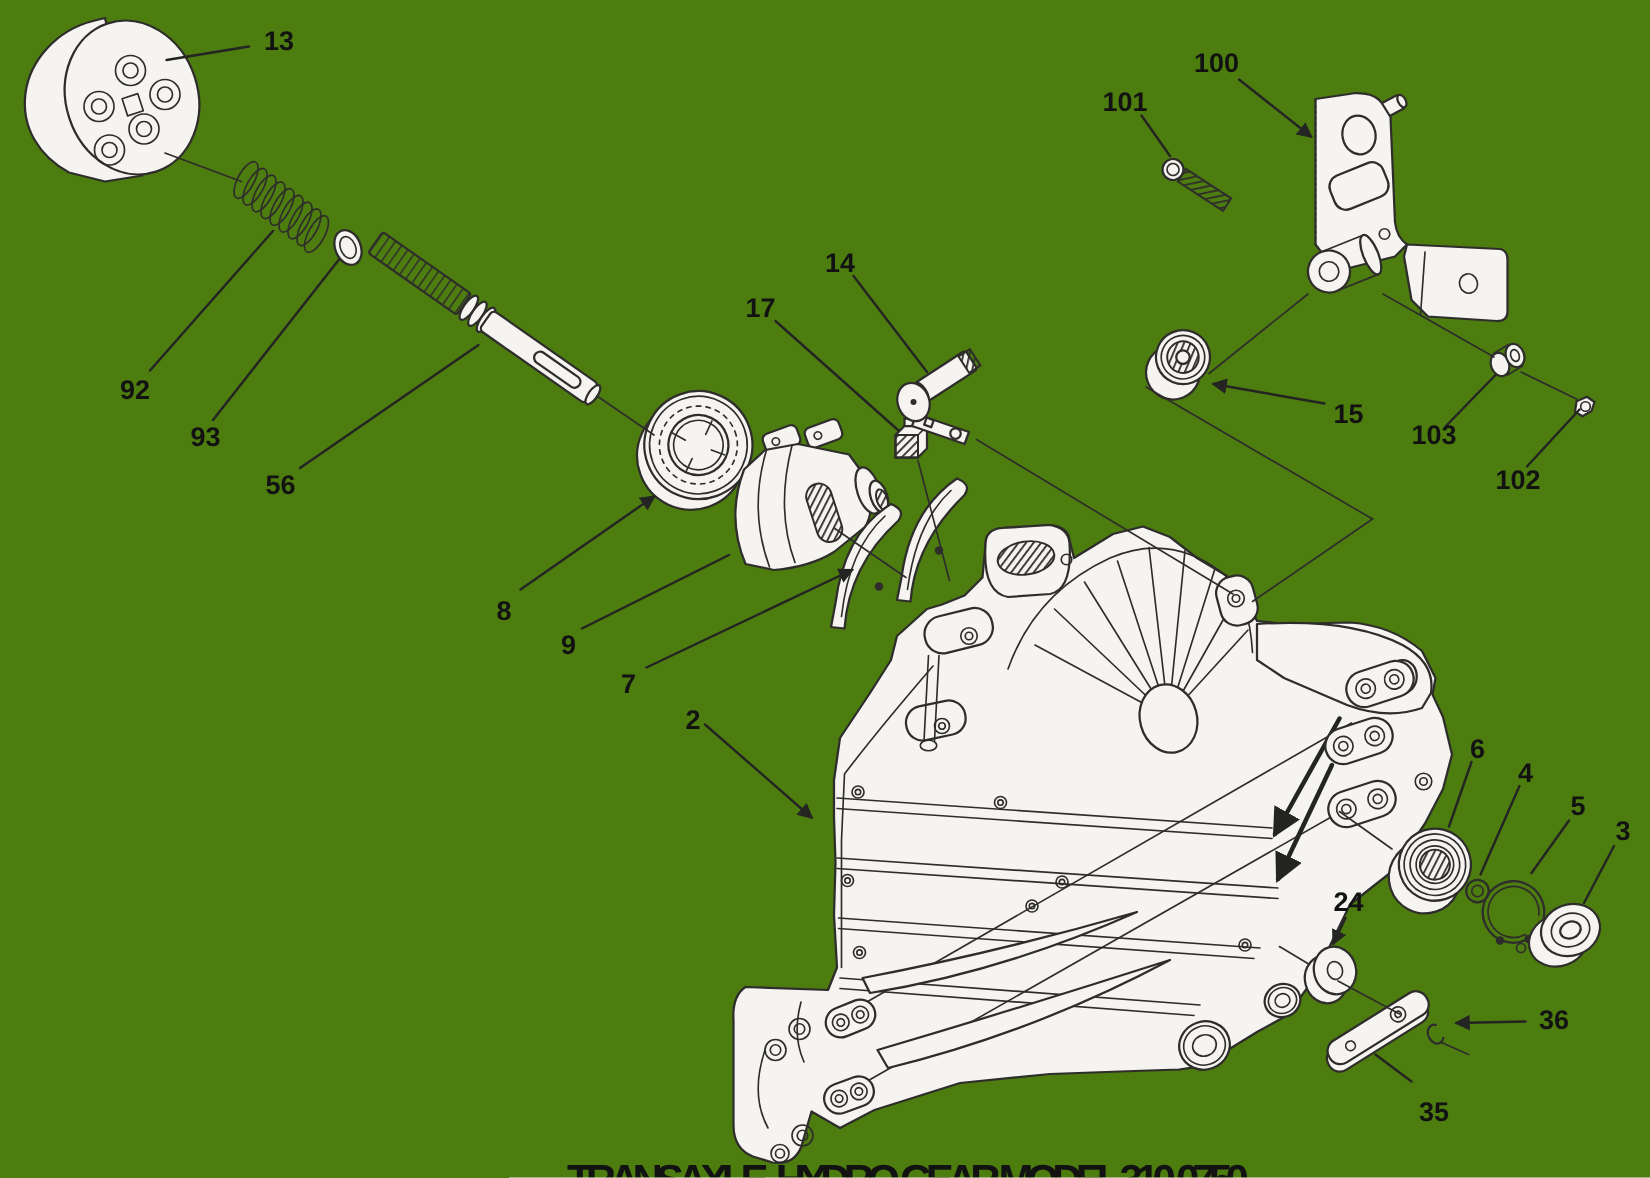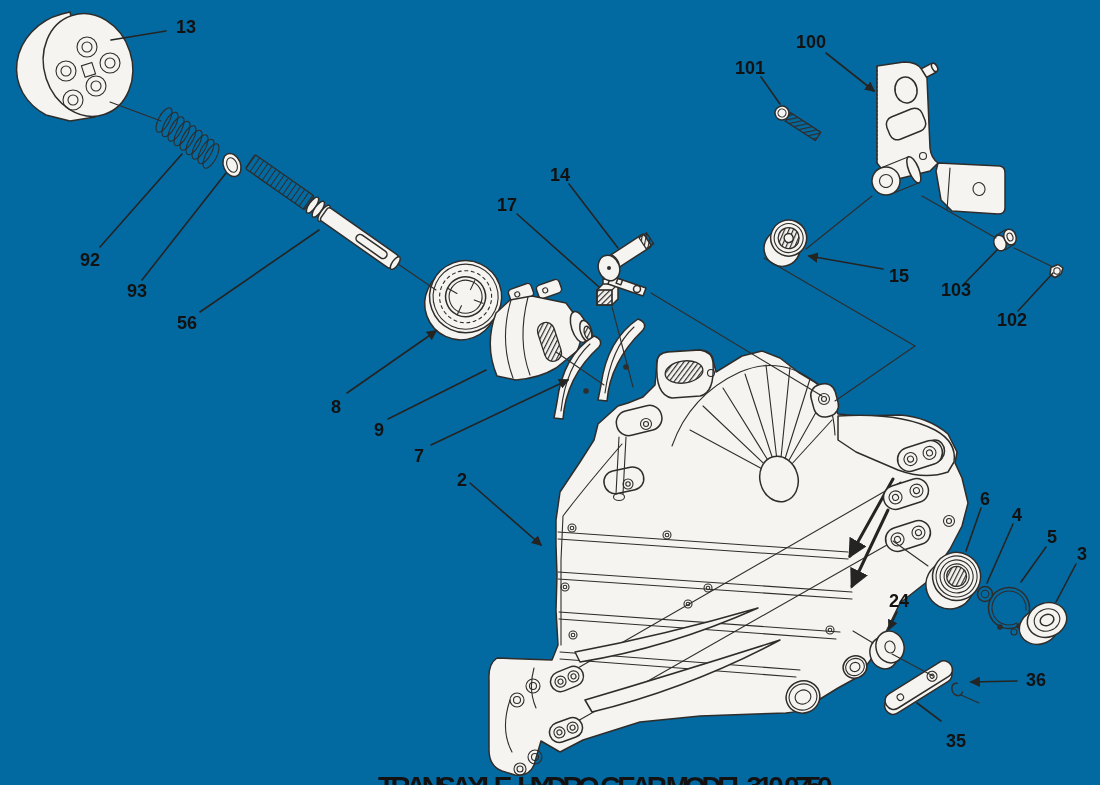--- a/index.html
+++ b/index.html
@@ -1,16 +1,16 @@
 <!DOCTYPE html>
 <html><head>
 <meta charset="utf-8">
 <style>
   html,body{margin:0;padding:0;background:#e8e8e8;}
-  .stage{position:relative;width:1100px;height:785px;background:#0369a1;overflow:hidden;
+  .stage{position:relative;width:1100px;height:785px;background:#4d7c0f;overflow:hidden;
          font-family:"Liberation Sans",sans-serif;}
   svg{display:block}
   .ln{fill:none;stroke:#2e2d2b;stroke-width:1.5;stroke-linecap:round;stroke-linejoin:round}
   .th{fill:none;stroke:#2e2d2b;stroke-width:1.1;stroke-linecap:round;stroke-linejoin:round}
   .fl{fill:#f5f4f1;stroke:#2e2d2b;stroke-width:1.5;stroke-linejoin:round}
   .hp{fill:url(#hp);stroke:#2e2d2b;stroke-width:1.3}
   .vp{fill:url(#vp);stroke:#2e2d2b;stroke-width:1.4}
   .dot{fill:#2e2d2b;stroke:none}
   .ld{fill:none;stroke:#242423;stroke-width:1.6;stroke-linecap:round}
   .thk{fill:none;stroke:#242423;stroke-width:3;stroke-linecap:round}

